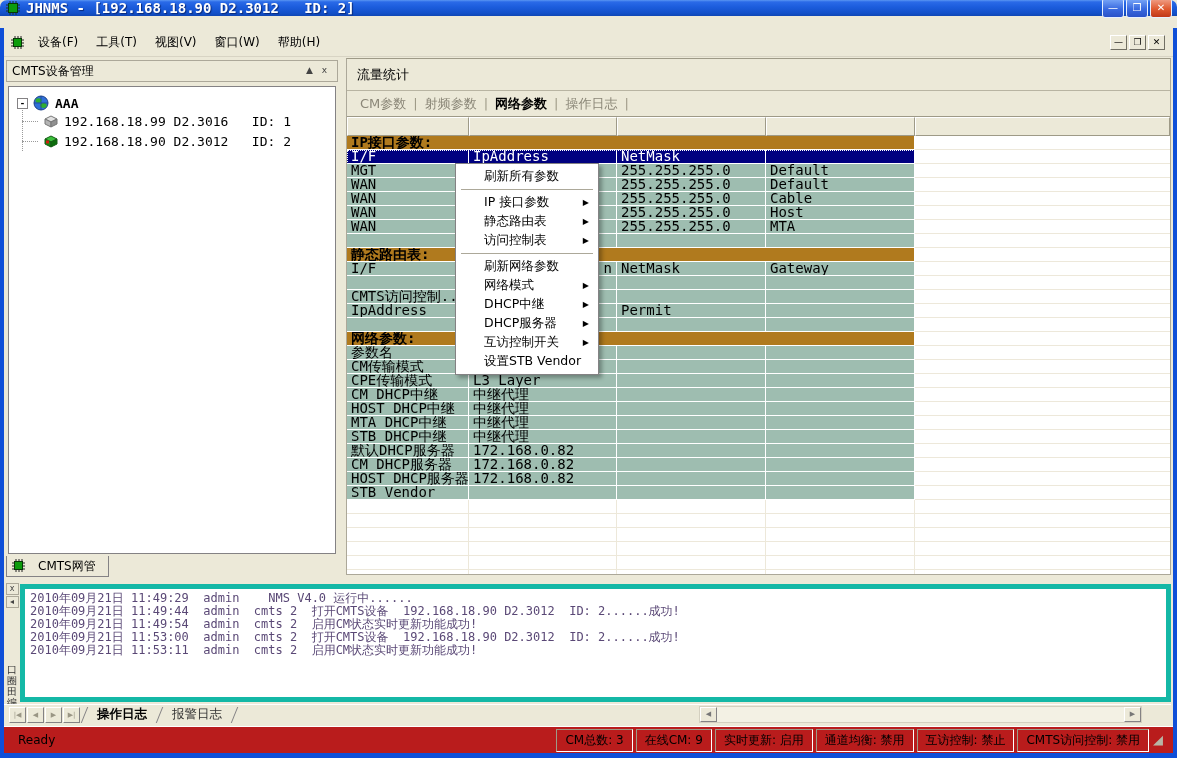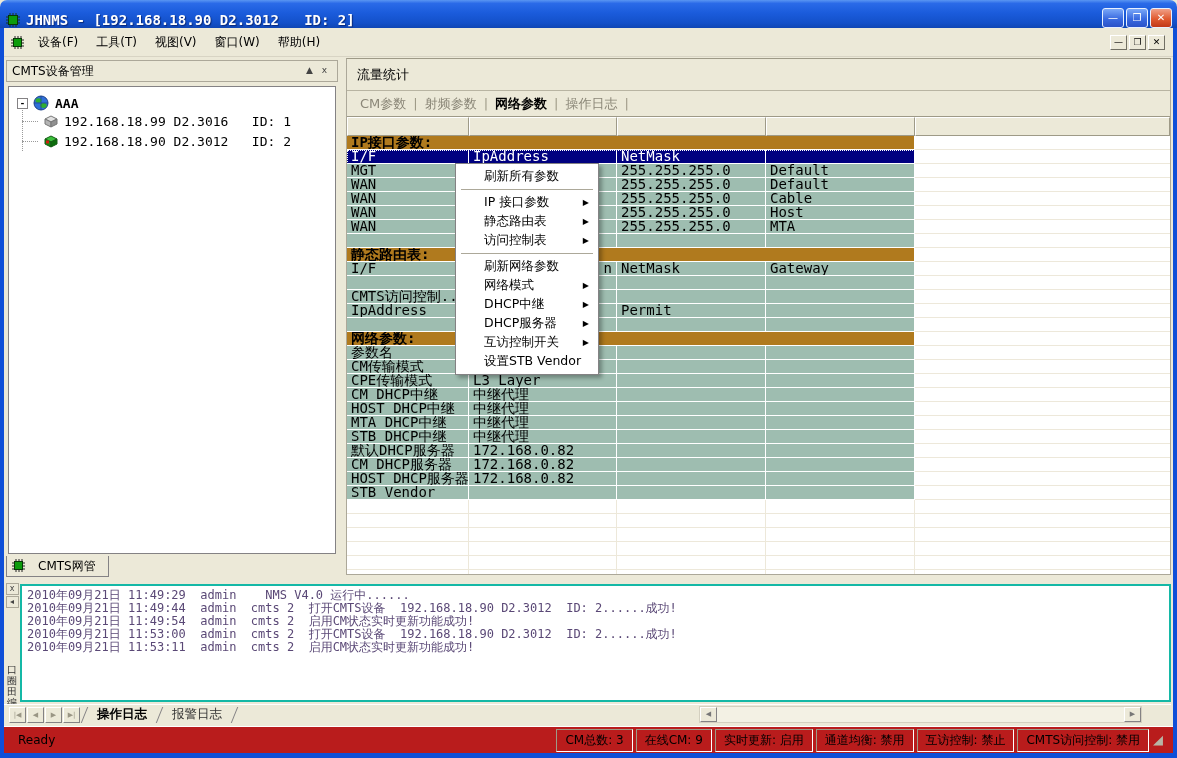--- a/index.html
+++ b/index.html
@@ -1,23 +1,23 @@
 <!DOCTYPE html>
 <html><head>
 <meta charset="utf-8">
 <style>
   * { box-sizing: border-box; margin: 0; padding: 0; cursor: default; }
   html,body { background:#c0c0c0; }
   .w { position:relative; width:1177px; height:758px; background:#ECE9D8;
        font-family:"DejaVu Sans", sans-serif; font-size:12px; color:#000; overflow:hidden; }
 
   
-  .titlebar { position:absolute; left:0; top:0; width:1177px; height:28px;
+  .titlebar { position:absolute; left:0; top:0; width:1177px; height:16px;
     background:linear-gradient(180deg,#5a96f2 0%,#2a6ae8 12%,#1b5cdc 45%,#1350c9 82%,#0f46b4 100%);
-    border-radius:7px 7px 0 0; display:flex; align-items:flex-end; padding:0 5px; }
+    border-radius:7px 7px 0 0; display:flex; align-items:center; padding:0 5px; }
   .title { font-family:"DejaVu Sans Mono", monospace; font-weight:bold; font-size:14px; color:#fff;
     white-space:pre; text-shadow:1px 1px 1px #0a2a7a; margin-left:5px; flex:1; overflow:hidden; }
   .winbtns { display:flex; gap:2px; }
   .wbtn { width:22px; height:20px; border-radius:3px; border:1px solid #e8f0ff; color:#fff;
     font-size:10px; line-height:18px; text-align:center;
     background:linear-gradient(180deg,#7aa8f8,#3a6ae0 55%,#2a52c8); }
   .wbtn.close { background:linear-gradient(180deg,#f0a088,#e05a30 55%,#c03818); }
   .edge { position:absolute; background:#0F4FD8; }
   .edge.l { left:0; top:28px; width:4px; height:724px; }
   .edge.r { left:1173px; top:28px; width:4px; height:724px; }
@@ -82,21 +82,21 @@
   .mi .arr { position:absolute; right:7px; font-size:8px; }
   .msep { height:1px; background:#aca899; margin:3px 3px; }
 
   
   .log-strip { position:absolute; left:4px; top:582px; width:16px; height:142px; }
   .ls-btn { width:13px; height:12px; margin:1px auto; border:1px solid #aca899; background:#ECE9D8;
     font-size:8px; line-height:10px; text-align:center; color:#444; }
   .vcap { position:absolute; left:2px; top:82px; width:12px; font-size:10px; line-height:11px;
     text-align:center; color:#333; word-break:break-all; }
   .logbox { position:absolute; left:20px; top:584px; width:1151px; height:118px; background:#fff;
-    border:2px solid #14b8a6; padding:3px 0 0 5px; overflow:hidden;
+    border:5px solid #14b8a6; padding:3px 0 0 5px; overflow:hidden;
     font-family:"DejaVu Sans Mono", monospace; font-size:12px; color:#5A4876; }
   .logline { height:13px; line-height:13px; white-space:pre; }
   .log-bottom { position:absolute; left:4px; top:704px; width:1167px; height:20px; background:#ECE9D8;
     display:flex; align-items:center; border-top:1px solid #fff; }
   .navgrp { display:flex; margin-left:5px; gap:1px; }
   .nbtn { width:17px; height:16px; background:#ECE9D8; border:1px solid; border-color:#fff #848284 #848284 #fff;
     color:#9a9685; font-size:7px; line-height:14px; text-align:center; white-space:pre; }
   .bottabs { display:flex; align-items:center; margin-left:4px; height:18px; font-size:12.5px; }
   .btab { padding:1px 12px; color:#333; }
   .btab.active { font-weight:bold; color:#000; }

